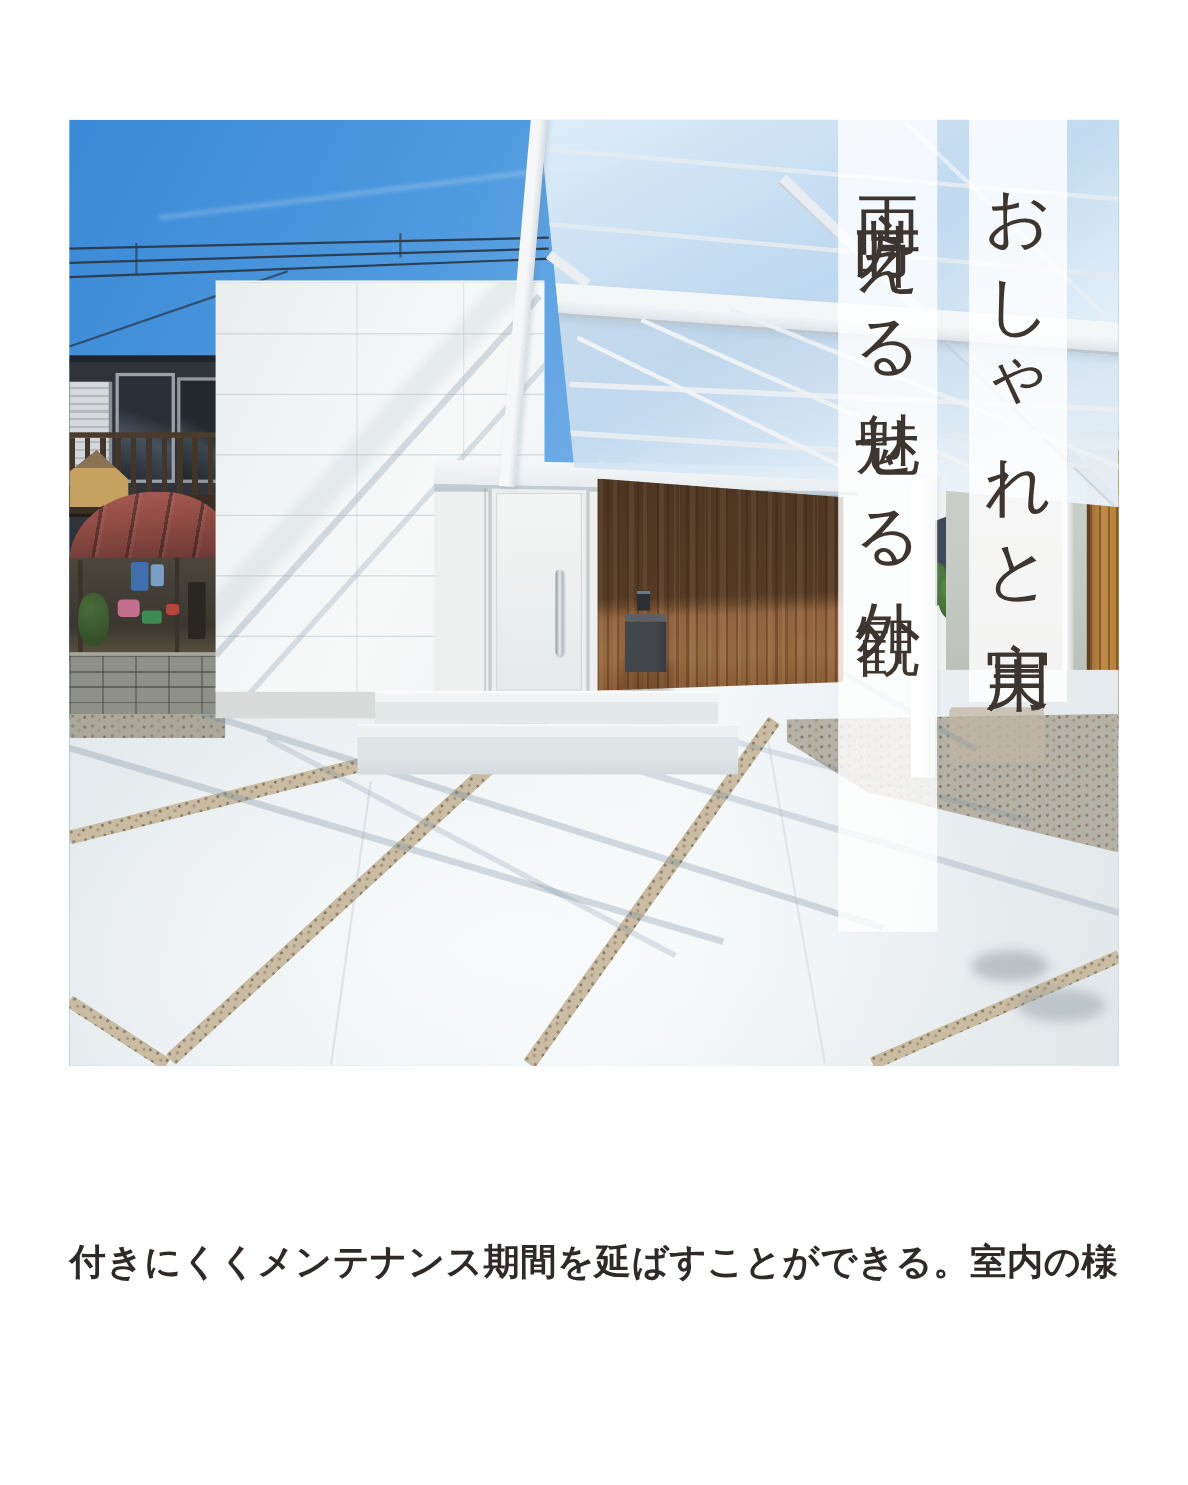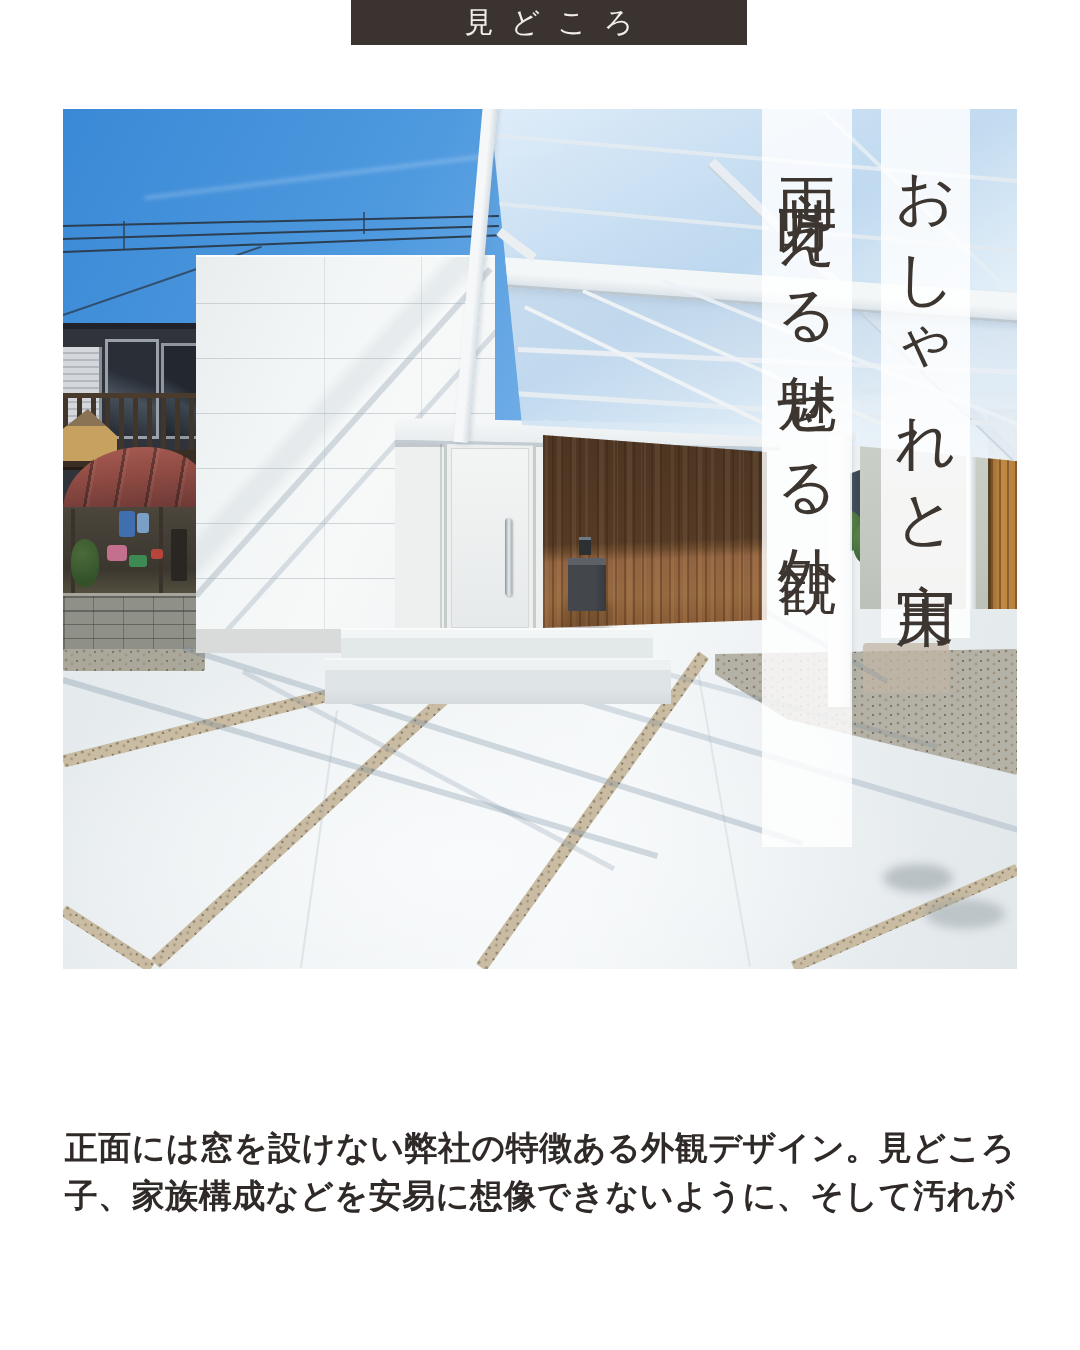--- a/index.html
+++ b/index.html
@@ -31,23 +31,20 @@
            font-size:61px;letter-spacing:3px;color:#473e38;font-weight:500;white-space:nowrap;}
   .bodytext{position:absolute;left:0;top:1124px;width:1080px;text-align:center;color:#2f2a27;
             font-size:33px;line-height:48px;font-weight:600;}
   .bodytext div{white-space:nowrap;letter-spacing:0.5px;}
 </style>
 </head>
 <body>
 
 <div class="canvas">
 
-  <div class="badge">
-    <span>見どころ</span>
-  </div>
 
   <div class="photo">
 
     <div class="abs" style="inset:0;
       background:linear-gradient(118deg,#3a89d6 0%,#4f9adf 28%,#7cb4e8 52%,#add2f0 70%,#cfe3f5 85%);"></div>
     <div class="abs" style="left:80px;top:62px;width:420px;height:3px;background:rgba(255,255,255,0.30);transform:rotate(-7deg);filter:blur(2px);"></div>
 
     <div class="pline" style="left:0;top:116px;width:436px;transform:rotate(-1.3deg);"></div>
     <div class="pline" style="left:0;top:129px;width:436px;transform:rotate(-1.7deg);"></div>
     <div class="pline" style="left:0;top:142px;width:438px;transform:rotate(-2.2deg);"></div>
@@ -219,17 +216,16 @@
   </div>
 
   <div class="vbar" style="left:762px;top:105px;width:90px;height:742px;">
     <span>両方叶える魅せる外観</span>
   </div>
   <div class="vbar" style="left:881px;top:105px;width:89px;height:533px;">
     <span>おしゃれと実用</span>
   </div>
 
   <div class="bodytext">
-    <div>正面には窓を設けない弊社の特徴ある外観デザイン。見どころ</div>
-    <div>子、家族構成などを安易に想像できないように、そして汚れが</div>
+    <div>付きにくくメンテナンス期間を延ばすことができる。室内の様</div>
   </div>
 
 </div>
 
 </body></html>

